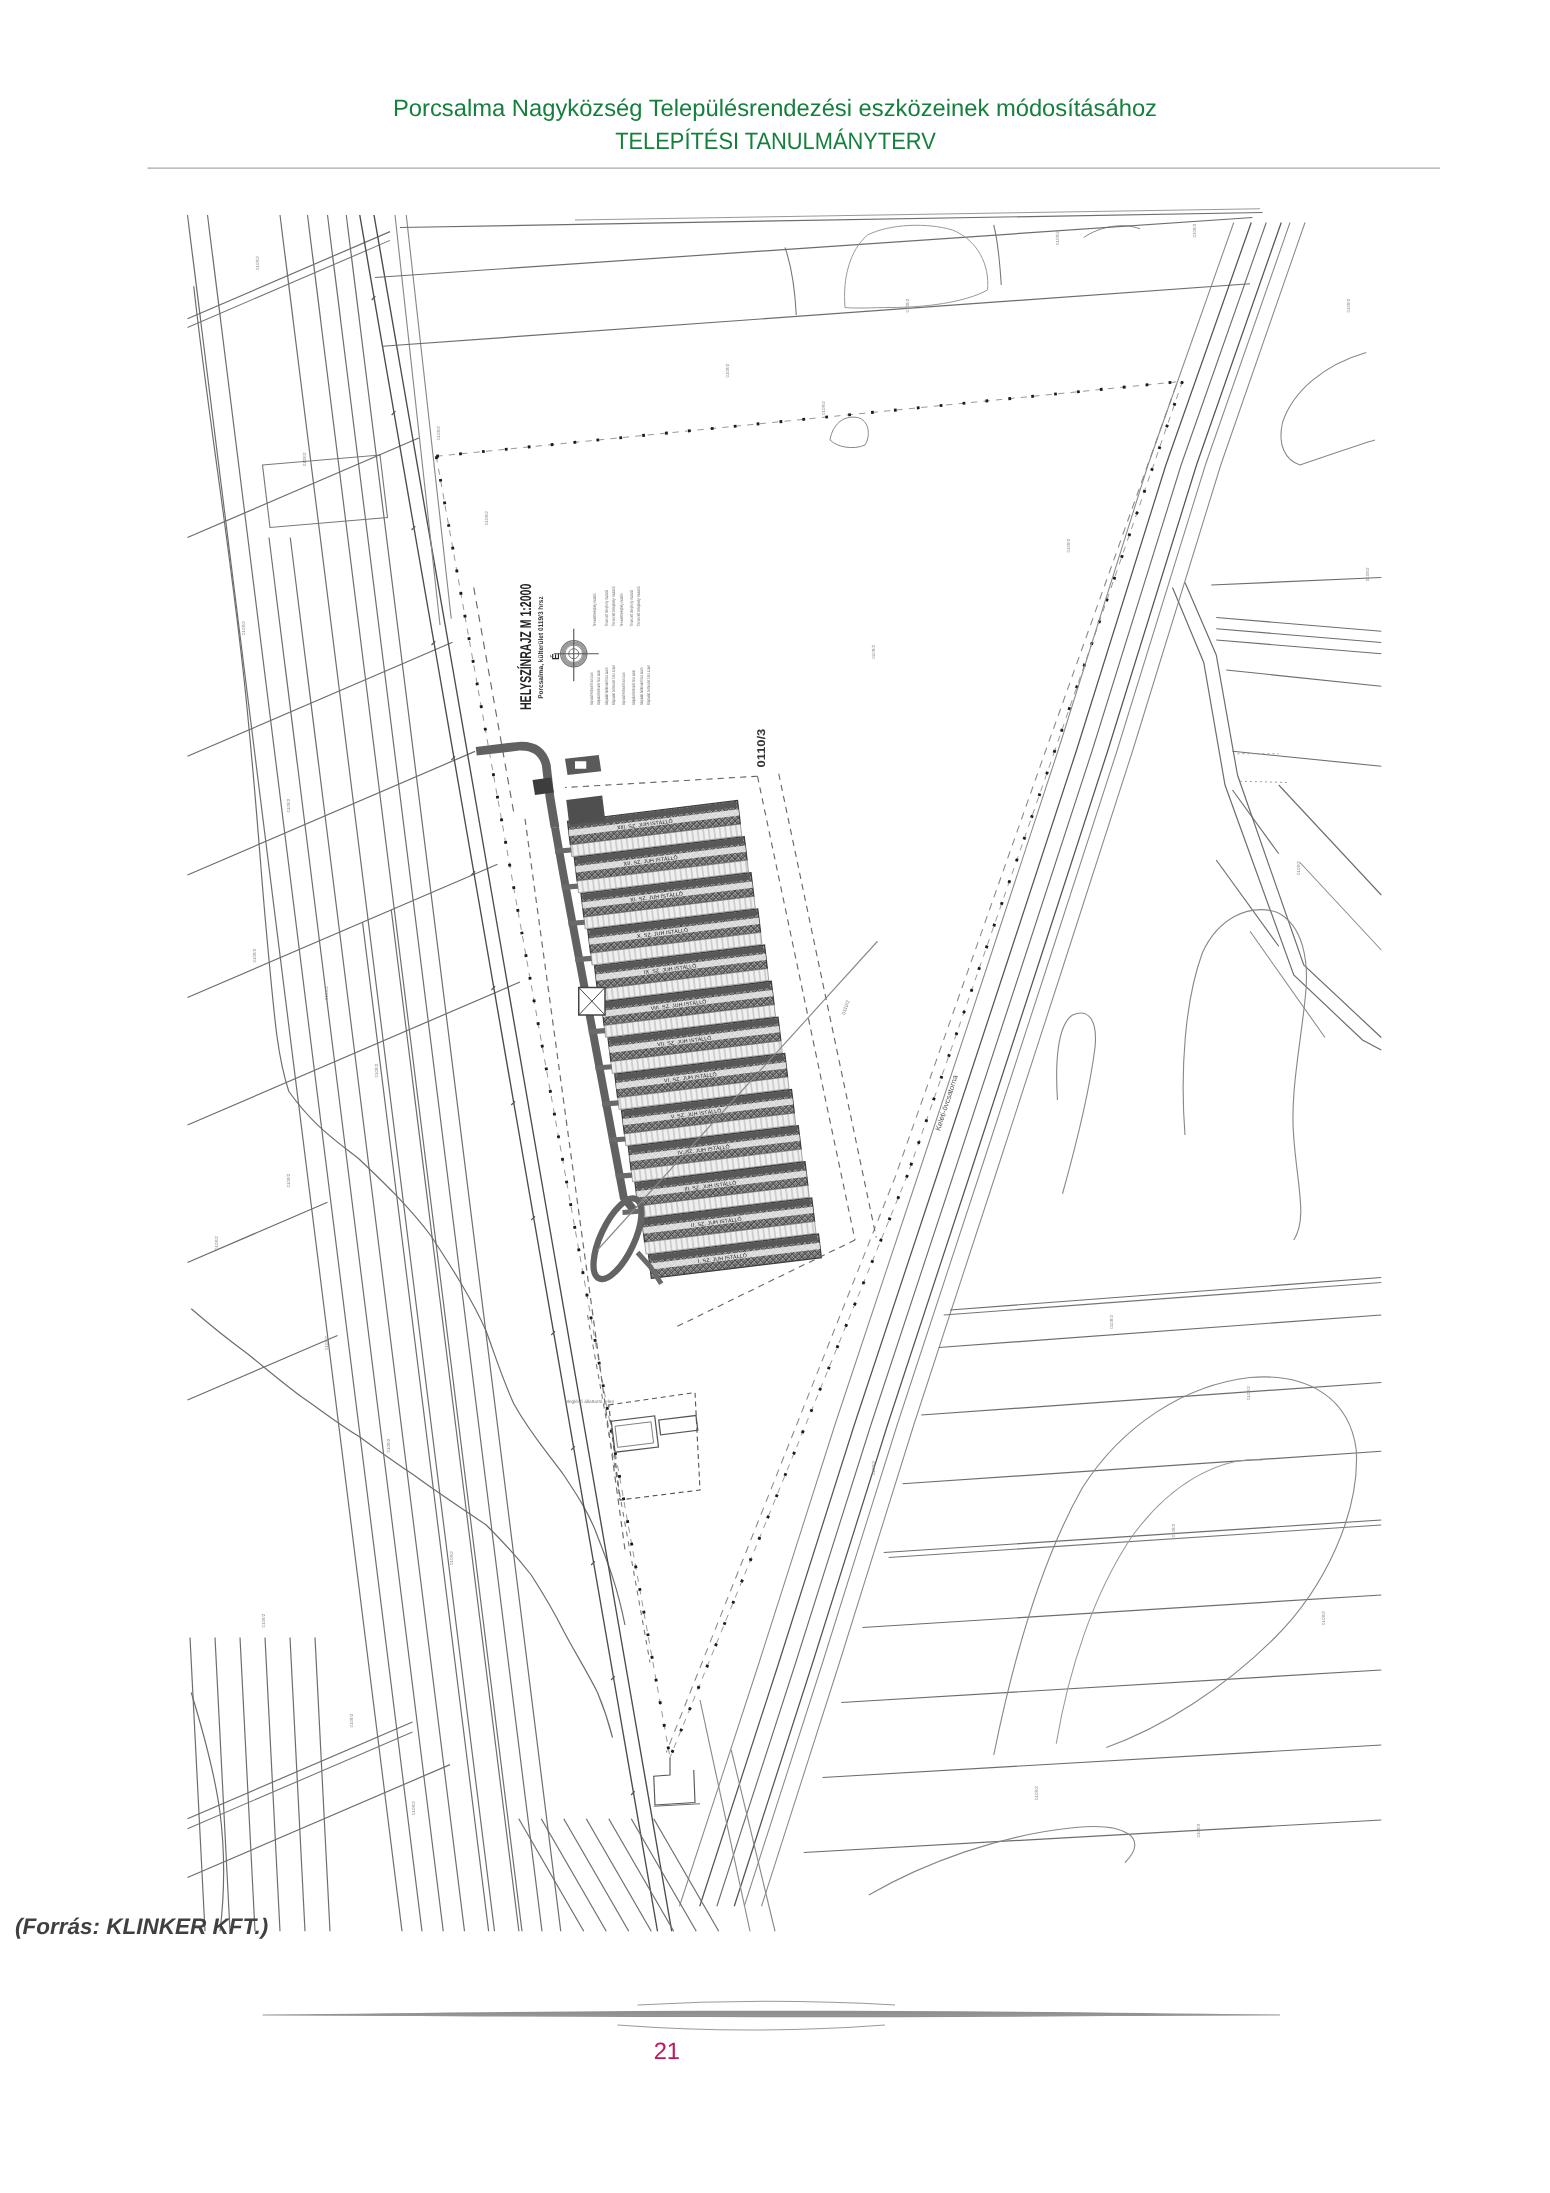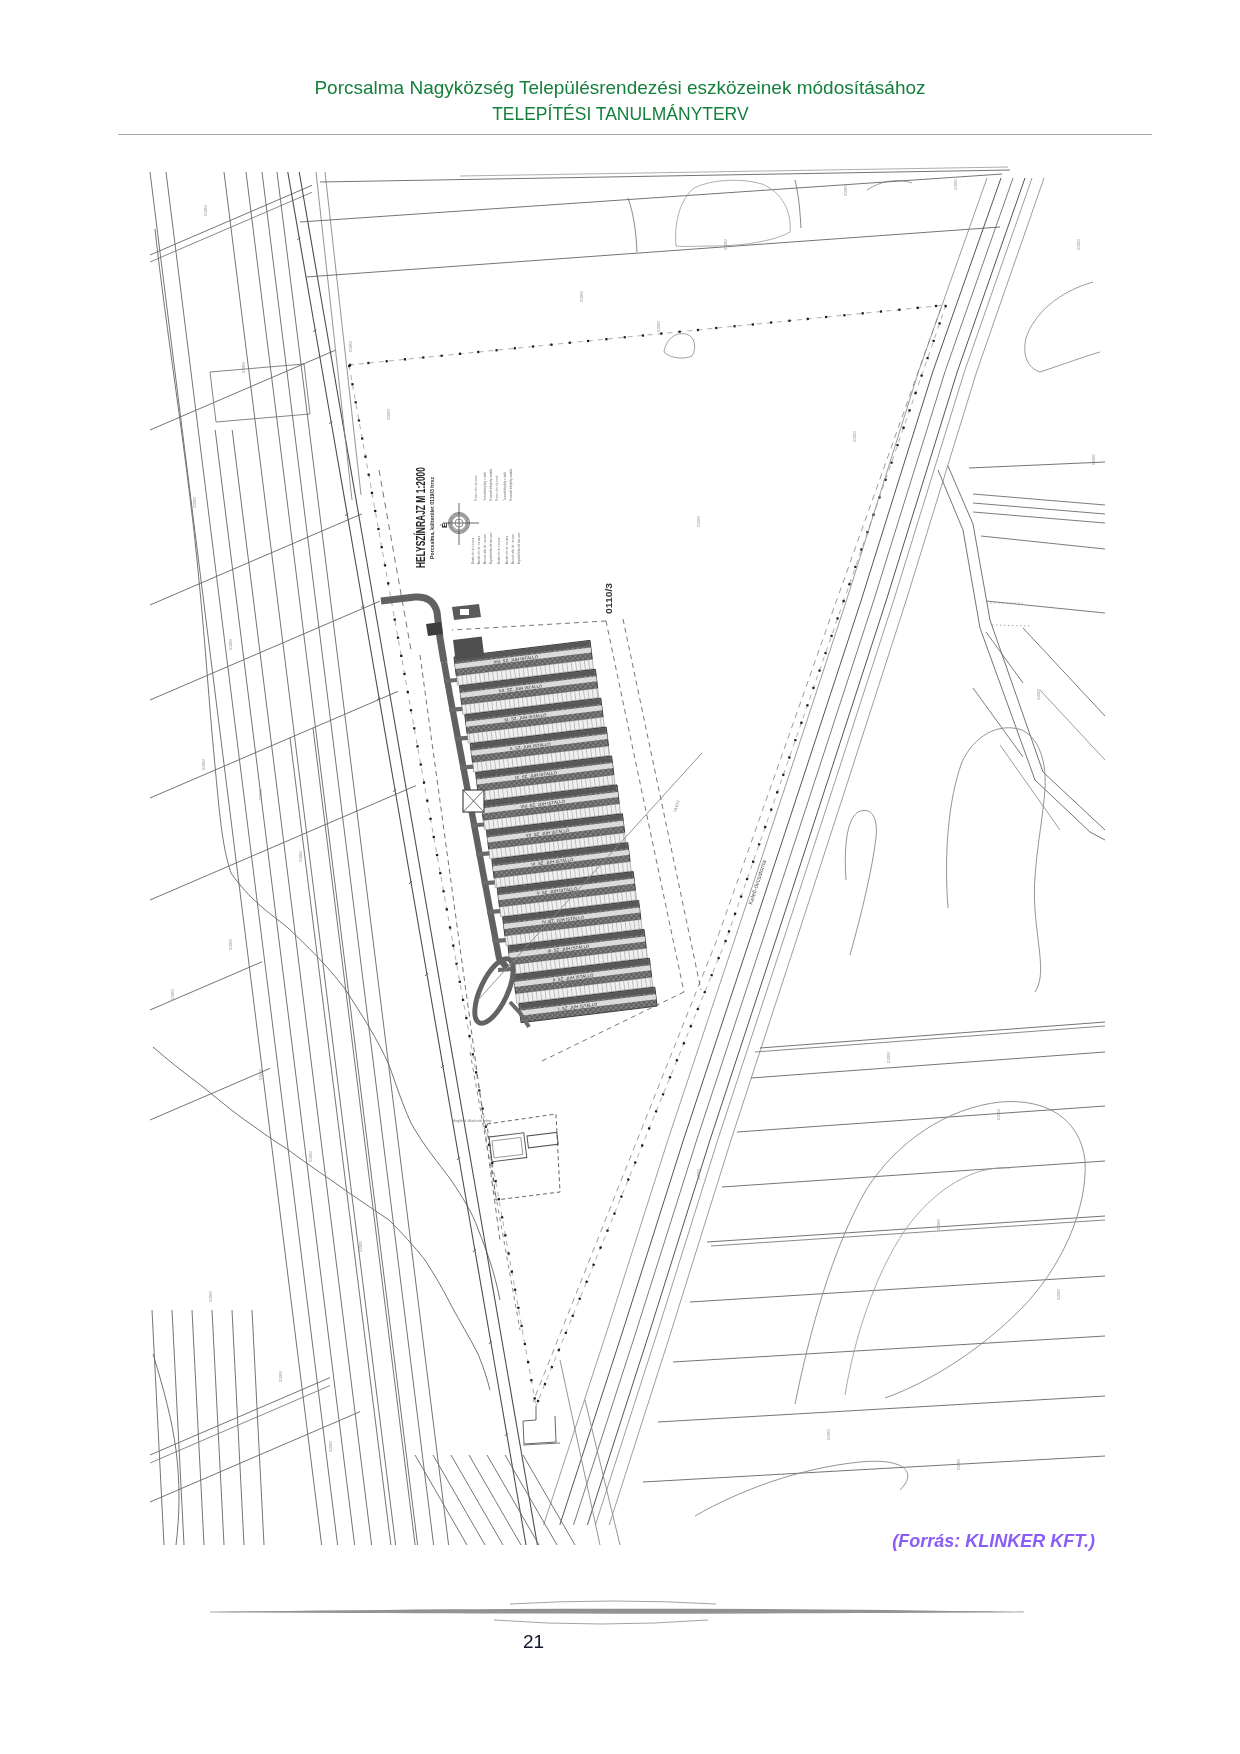--- a/index.html
+++ b/index.html
@@ -1,20 +1,20 @@
 <!DOCTYPE html>
 <html><head><meta charset="utf-8">
 <style>
 html,body{margin:0;padding:0;background:#fff;width:1240px;height:1754px;overflow:hidden}
 body{font-family:"Liberation Sans",sans-serif;position:relative}
 .hdr{position:absolute;top:75px;left:0;width:1240px;text-align:center;font-size:19px;line-height:26px;color:#15803d}
 .l2{display:inline-block;transform:scaleX(0.92);transform-origin:center}
 .rule{position:absolute;top:134px;left:118px;width:1034px;height:1px;background:#a8a8a8}
-.forras{position:absolute;top:1531px;left:0;width:1095px;text-align:right;font-size:18px;font-style:italic;font-weight:bold;color:#8b5cf6}
-.pnum{position:absolute;top:1631px;left:0;width:1067px;text-align:center;font-size:19px;color:#0f172a}
+.forras{position:absolute;top:1531px;left:12px;width:1095px;text-align:left;font-size:18px;font-style:italic;font-weight:bold;color:#404040}
+.pnum{position:absolute;top:1631px;left:0;width:1067px;text-align:center;font-size:19px;color:#be185d}
 </style></head>
 <body>
 <div class="hdr">Porcsalma Nagyközség Településrendezési eszközeinek módosításához<br><span class="l2">TELEPÍTÉSI TANULMÁNYTERV</span></div>
 <div class="rule"></div>
 <svg width="1240" height="1754" viewBox="0 0 1240 1754" style="position:absolute;top:0;left:0">
 <defs>
 <pattern id="xh" width="3.6" height="3.6" patternUnits="userSpaceOnUse" patternTransform="rotate(45)">
 <rect width="3.6" height="3.6" fill="#a9a9a9"></rect>
 <path d="M0 0H3.6M0 1.8H3.6M0 0V3.6M1.8 0V3.6" stroke="#454545" stroke-width="0.85"></path>
 </pattern>

